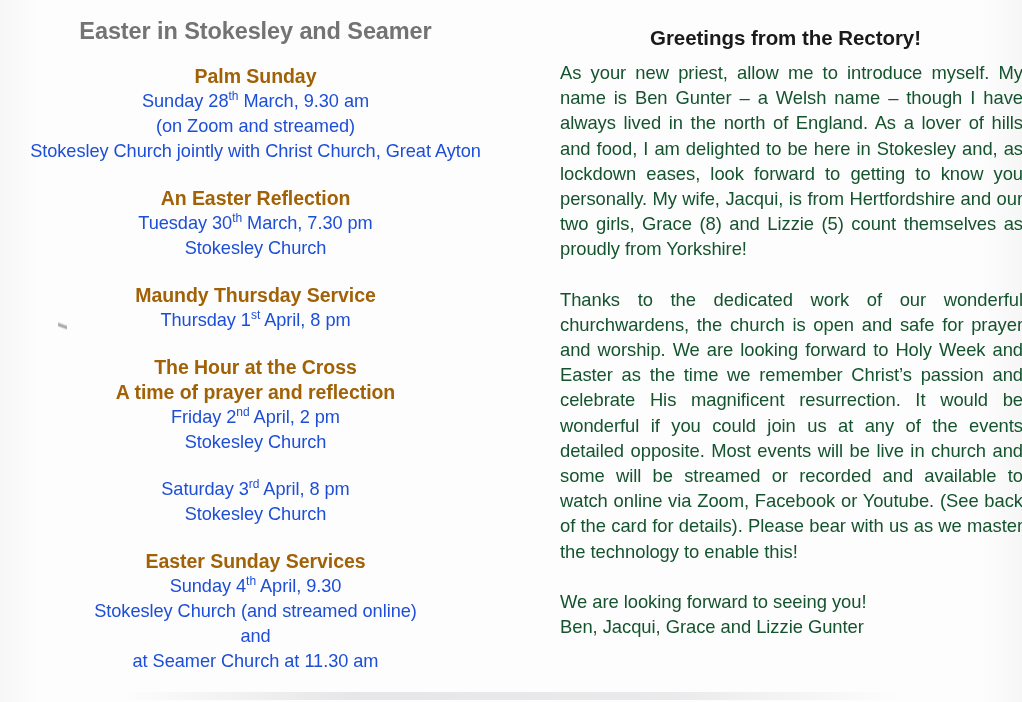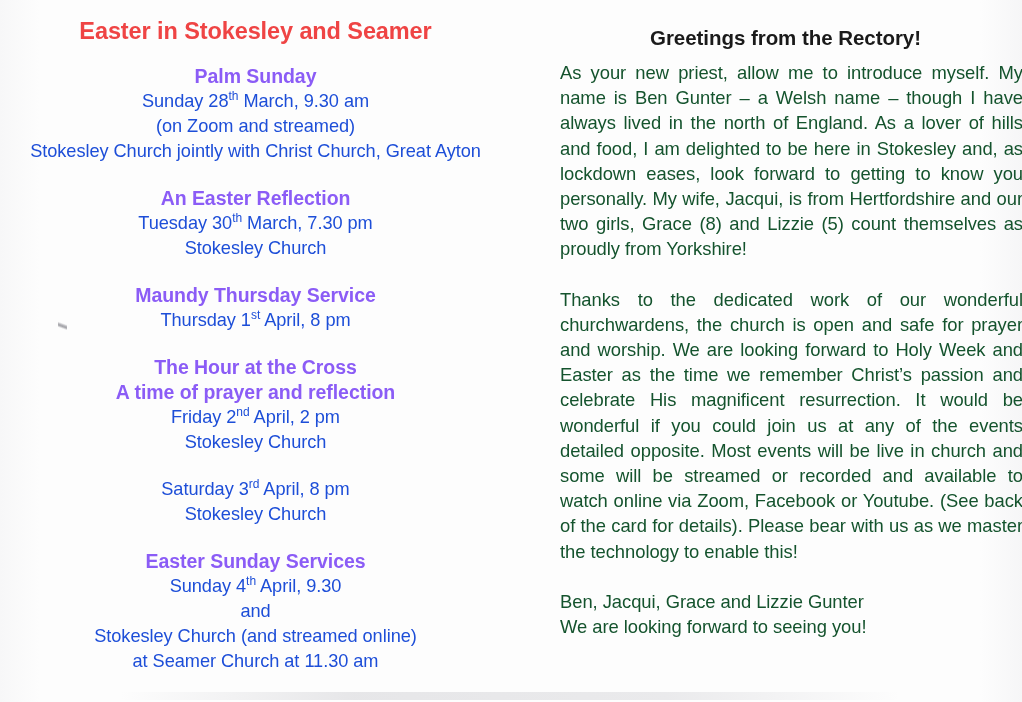--- a/index.html
+++ b/index.html
@@ -68,39 +68,39 @@
   
   #events-title {
     position: absolute;
     left: 0;
     top: 18px;
     width: 511px;
     text-align: center;
     font-size: 23.5px;
     font-weight: bold;
     letter-spacing: -0.1px;
-    color: #ef4444;
+    color: #737373;
   }
   #events-list {
     position: absolute;
     left: 0;
     top: 64px;
     width: 511px;
   }
   .event-block {
     width: 511px;
     text-align: center;
     margin-bottom: 22px;
   }
   .event-block:last-child { margin-bottom: 0; }
   .event-heading {
     font-size: 19.5px;
     font-weight: bold;
     line-height: 25px;
-    color: #8b5cf6;
+    color: #a16207;
     letter-spacing: -0.05px;
   }
   .event-line {
     font-size: 18.2px;
     line-height: 25px;
     color: #1d4ed8;
     letter-spacing: -0.05px;
     white-space: nowrap;
   }
   .ord {
@@ -179,36 +179,36 @@
           <div class="event-line"><span>Friday 2</span><span class="ord">nd</span><span> April, 2 pm</span></div>
           <div class="event-line"><span>Stokesley Church</span></div>
         </div>
         <div class="event-block">
           <div class="event-line"><span>Saturday 3</span><span class="ord">rd</span><span> April, 8 pm</span></div>
           <div class="event-line"><span>Stokesley Church</span></div>
         </div>
         <div class="event-block">
           <div class="event-heading">Easter Sunday Services</div>
           <div class="event-line"><span>Sunday 4</span><span class="ord">th</span><span> April, 9.30</span></div>
+          <div class="event-line"><span>Stokesley Church (and streamed online)</span></div>
           <div class="event-line"><span>and</span></div>
-          <div class="event-line"><span>Stokesley Church (and streamed online)</span></div>
           <div class="event-line"><span>at Seamer Church at 11.30 am</span></div>
         </div>
       </div>
 
   </div>
 
   <div class="column" id="right-column">
 
     <div id="rectory-title">Greetings from the Rectory!</div>
 
     <div id="letter-body">
       <p class="letter-para">As your new priest, allow me to introduce myself. My name is Ben Gunter – a Welsh name – though I have always lived in the north of England. As a lover of hills and food, I am delighted to be here in Stokesley and, as lockdown eases, look forward to getting to know you personally. My wife, Jacqui, is from Hertfordshire and our two girls, Grace (8) and Lizzie (5) count themselves as proudly from Yorkshire!</p>
       <p class="letter-para">Thanks to the dedicated work of our wonderful churchwardens, the church is open and safe for prayer and worship. We are looking forward to Holy Week and Easter as the time we remember Christ’s passion and celebrate His magnificent resurrection. It would be wonderful if you could join us at any of the events detailed opposite. Most events will be live in church and some will be streamed or recorded and available to watch online via Zoom, Facebook or Youtube. (See back of the card for details). Please bear with us as we master the technology to enable this!</p>
       <p class="letter-para last">
+        <span class="signoff-line">We are looking forward to seeing you!</span>
         <span class="signoff-line">Ben, Jacqui, Grace and Lizzie Gunter</span>
-        <span class="signoff-line">We are looking forward to seeing you!</span>
       </p>
     </div>
 
   </div>
 
 </div>
 
 </body></html>

